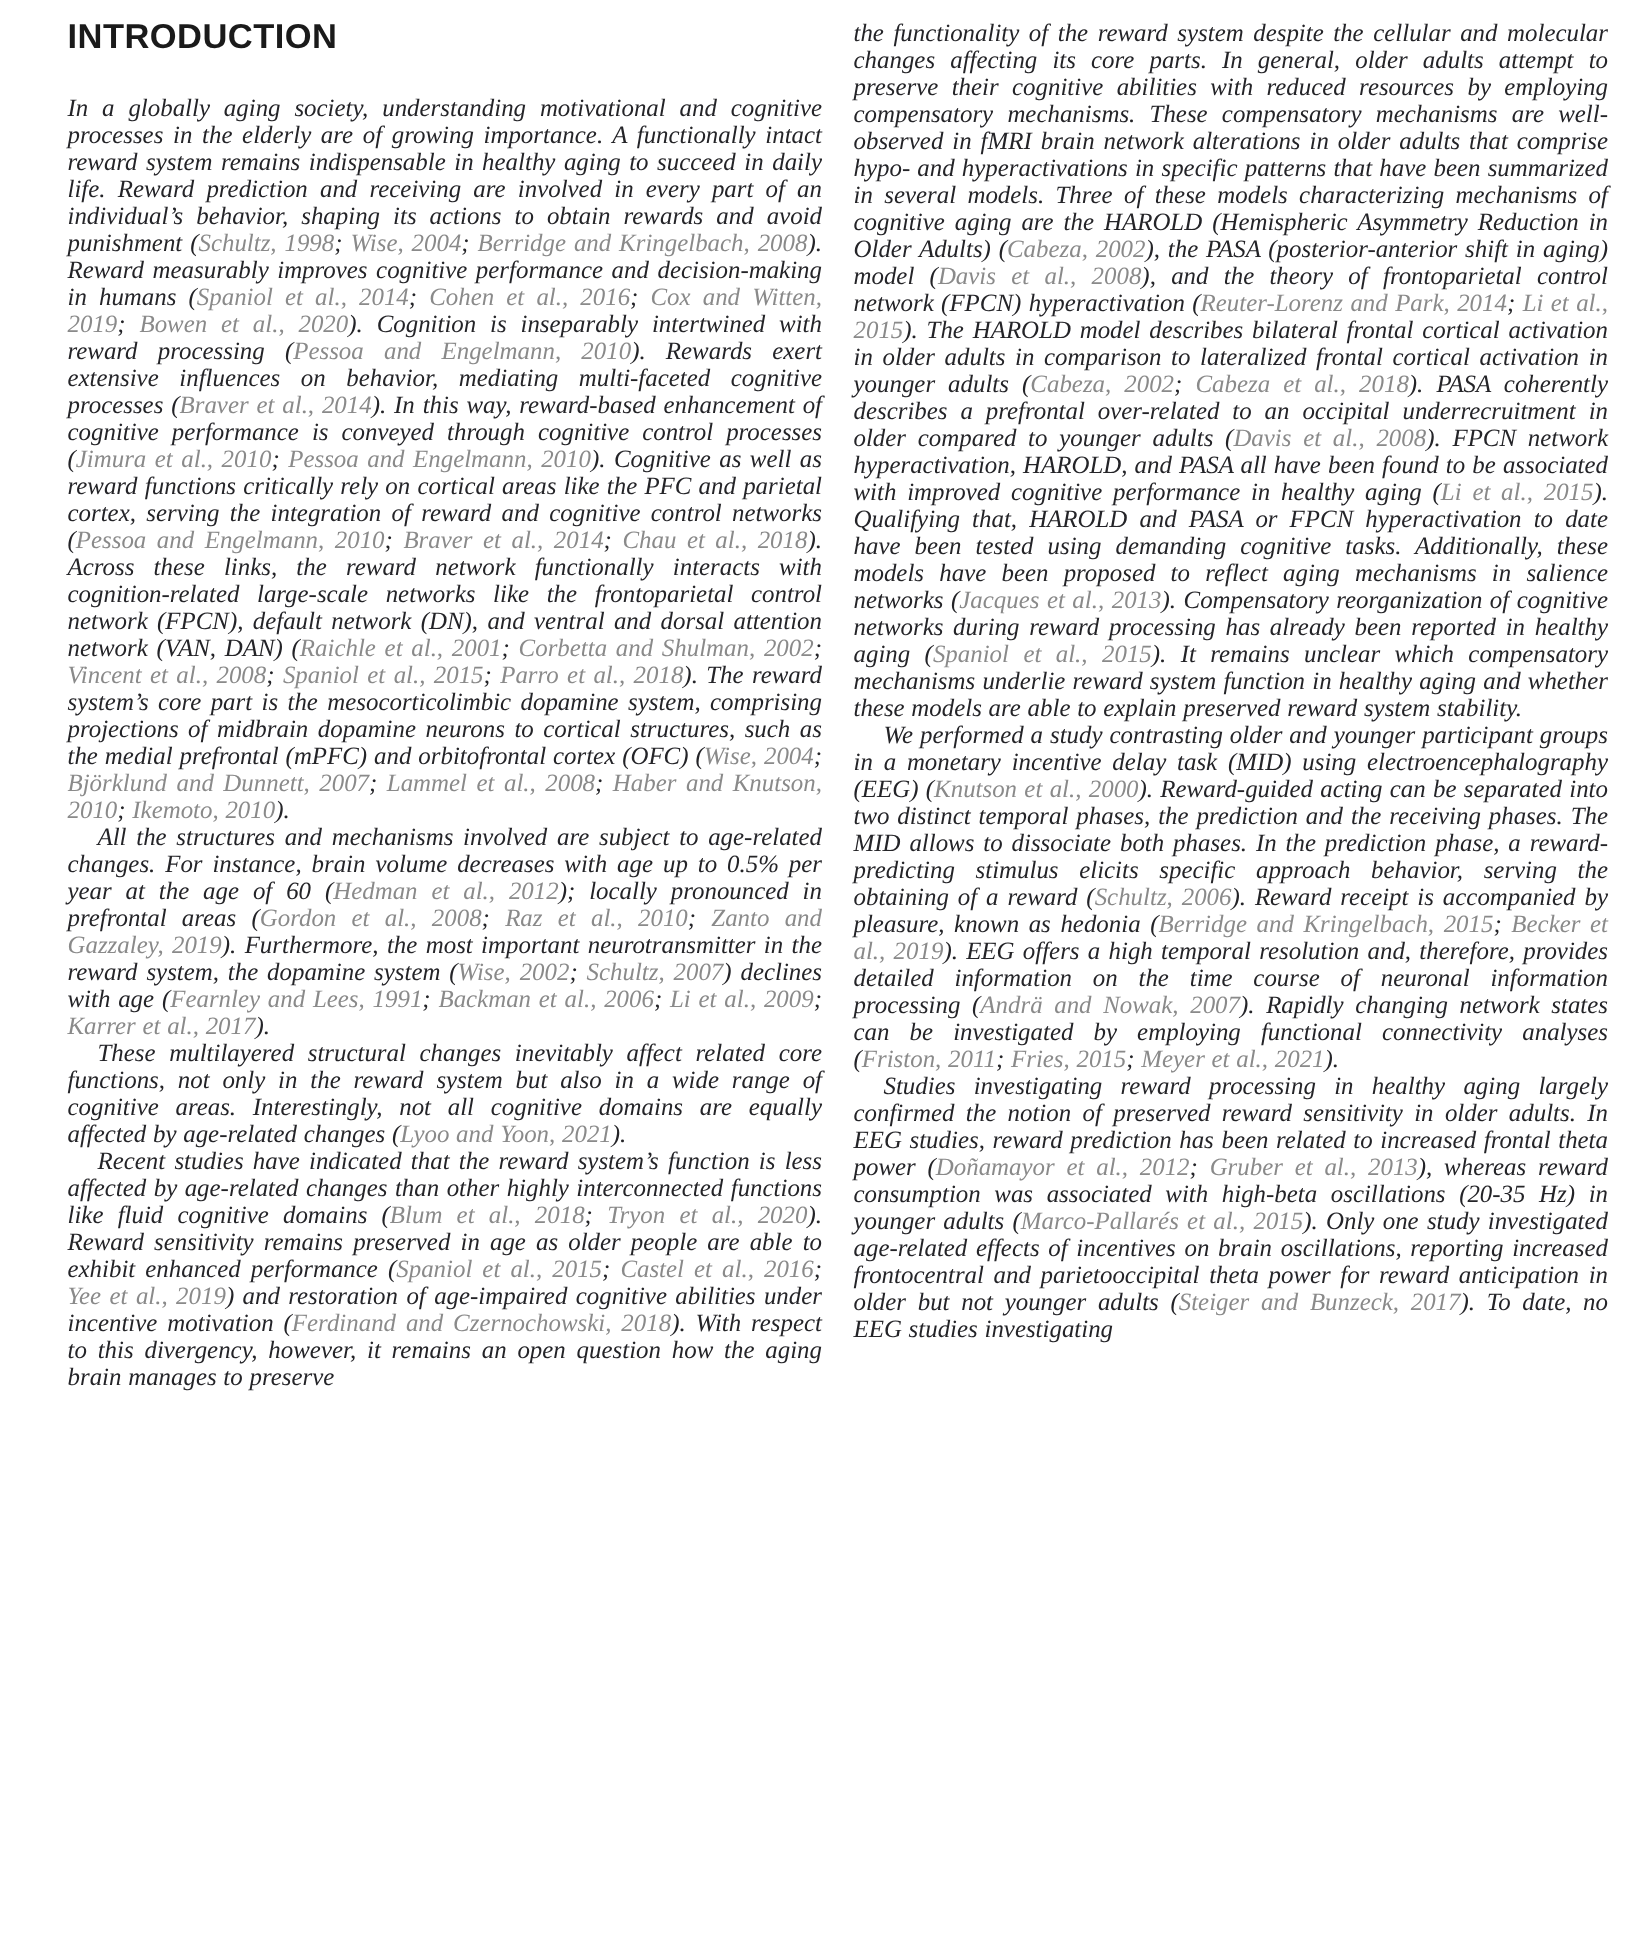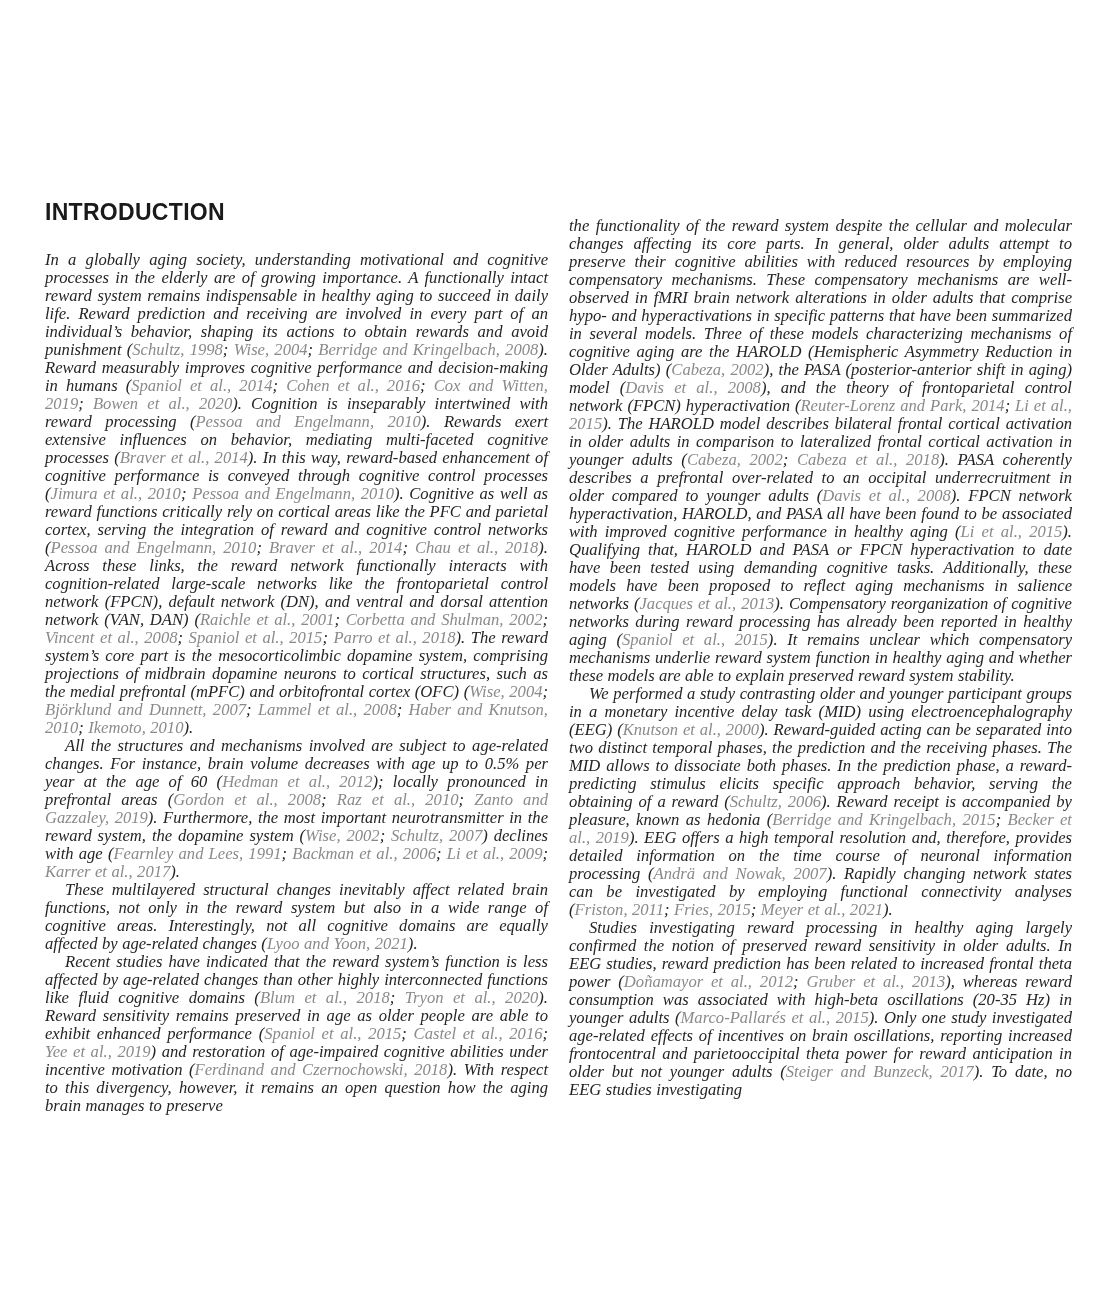--- a/index.html
+++ b/index.html
@@ -10,21 +10,20 @@
     height: 1303px;
     overflow: hidden;
   }
   .page {
     box-sizing: border-box;
     display: flex;
     gap: 21px;
     padding: 8px 28px 0 45px;
     height: 100%;
     background: var(--page-bg, #ffffff);
-    align-items: center;
   }
   .col {
     flex: 1 1 0;
     min-width: 0;
   }
   .col-right {
     padding-top: 5px;
   }
   .section-heading {
     font-family: "Liberation Sans", sans-serif;
@@ -53,21 +52,21 @@
 </style>
 </head>
 <body>
 
 <div class="page">
   <div class="col">
     <h1 class="section-heading">INTRODUCTION</h1>
     <div class="col-text">
         <p class="para"><span>In a globally aging society, understanding motivational and cognitive processes in the elderly are of growing importance. A functionally intact reward system remains indispensable in healthy aging to succeed in daily life. Reward prediction and receiving are involved in every part of an individual’s behavior, shaping its actions to obtain rewards and avoid punishment (</span><span class="cite">Schultz, 1998</span><span>; </span><span class="cite">Wise, 2004</span><span>; </span><span class="cite">Berridge and Kringelbach, 2008</span><span>). Reward measurably improves cognitive performance and decision-making in humans (</span><span class="cite">Spaniol et al., 2014</span><span>; </span><span class="cite">Cohen et al., 2016</span><span>; </span><span class="cite">Cox and Witten, 2019</span><span>; </span><span class="cite">Bowen et al., 2020</span><span>). Cognition is inseparably intertwined with reward processing (</span><span class="cite">Pessoa and Engelmann, 2010</span><span>). Rewards exert extensive influences on behavior, mediating multi-faceted cognitive processes (</span><span class="cite">Braver et al., 2014</span><span>). In this way, reward-based enhancement of cognitive performance is conveyed through cognitive control processes (</span><span class="cite">Jimura et al., 2010</span><span>; </span><span class="cite">Pessoa and Engelmann, 2010</span><span>). Cognitive as well as reward functions critically rely on cortical areas like the PFC and parietal cortex, serving the integration of reward and cognitive control networks (</span><span class="cite">Pessoa and Engelmann, 2010</span><span>; </span><span class="cite">Braver et al., 2014</span><span>; </span><span class="cite">Chau et al., 2018</span><span>). Across these links, the reward network functionally interacts with cognition-related large-scale networks like the frontoparietal control network (FPCN), default network (DN), and ventral and dorsal attention network (VAN, DAN) (</span><span class="cite">Raichle et al., 2001</span><span>; </span><span class="cite">Corbetta and Shulman, 2002</span><span>; </span><span class="cite">Vincent et al., 2008</span><span>; </span><span class="cite">Spaniol et al., 2015</span><span>; </span><span class="cite">Parro et al., 2018</span><span>). The reward system’s core part is the mesocorticolimbic dopamine system, comprising projections of midbrain dopamine neurons to cortical structures, such as the medial prefrontal (mPFC) and orbitofrontal cortex (OFC) (</span><span class="cite">Wise, 2004</span><span>; </span><span class="cite">Björklund and Dunnett, 2007</span><span>; </span><span class="cite">Lammel et al., 2008</span><span>; </span><span class="cite">Haber and Knutson, 2010</span><span>; </span><span class="cite">Ikemoto, 2010</span><span>).</span></p>
         <p class="para indent"><span>All the structures and mechanisms involved are subject to age-related changes. For instance, brain volume decreases with age up to 0.5% per year at the age of 60 (</span><span class="cite">Hedman et al., 2012</span><span>); locally pronounced in prefrontal areas (</span><span class="cite">Gordon et al., 2008</span><span>; </span><span class="cite">Raz et al., 2010</span><span>; </span><span class="cite">Zanto and Gazzaley, 2019</span><span>). Furthermore, the most important neurotransmitter in the reward system, the dopamine system (</span><span class="cite">Wise, 2002</span><span>; </span><span class="cite">Schultz, 2007</span><span>) declines with age (</span><span class="cite">Fearnley and Lees, 1991</span><span>; </span><span class="cite">Backman et al., 2006</span><span>; </span><span class="cite">Li et al., 2009</span><span>; </span><span class="cite">Karrer et al., 2017</span><span>).</span></p>
-        <p class="para indent"><span>These multilayered structural changes inevitably affect related brain functions, not only in the reward system but also in a wide range of cognitive areas. Interestingly, not all cognitive domains are equally affected by age-related changes (</span><span class="cite">Lyoo and Yoon, 2021</span><span>).</span></p>
+        <p class="para indent"><span>These multilayered structural changes inevitably affect related core functions, not only in the reward system but also in a wide range of cognitive areas. Interestingly, not all cognitive domains are equally affected by age-related changes (</span><span class="cite">Lyoo and Yoon, 2021</span><span>).</span></p>
         <p class="para indent"><span>Recent studies have indicated that the reward system’s function is less affected by age-related changes than other highly interconnected functions like fluid cognitive domains (</span><span class="cite">Blum et al., 2018</span><span>; </span><span class="cite">Tryon et al., 2020</span><span>). Reward sensitivity remains preserved in age as older people are able to exhibit enhanced performance (</span><span class="cite">Spaniol et al., 2015</span><span>; </span><span class="cite">Castel et al., 2016</span><span>; </span><span class="cite">Yee et al., 2019</span><span>) and restoration of age-impaired cognitive abilities under incentive motivation (</span><span class="cite">Ferdinand and Czernochowski, 2018</span><span>). With respect to this divergency, however, it remains an open question how the aging brain manages to preserve</span></p>
       </div>
   </div>
   <div class="col col-right">
     <div class="col-text">
         <p class="para"><span>the functionality of the reward system despite the cellular and molecular changes affecting its core parts. In general, older adults attempt to preserve their cognitive abilities with reduced resources by employing compensatory mechanisms. These compensatory mechanisms are well-observed in fMRI brain network alterations in older adults that comprise hypo- and hyperactivations in specific patterns that have been summarized in several models. Three of these models characterizing mechanisms of cognitive aging are the HAROLD (Hemispheric Asymmetry Reduction in Older Adults) (</span><span class="cite">Cabeza, 2002</span><span>), the PASA (posterior-anterior shift in aging) model (</span><span class="cite">Davis et al., 2008</span><span>), and the theory of frontoparietal control network (FPCN) hyperactivation (</span><span class="cite">Reuter-Lorenz and Park, 2014</span><span>; </span><span class="cite">Li et al., 2015</span><span>). The HAROLD model describes bilateral frontal cortical activation in older adults in comparison to lateralized frontal cortical activation in younger adults (</span><span class="cite">Cabeza, 2002</span><span>; </span><span class="cite">Cabeza et al., 2018</span><span>). PASA coherently describes a prefrontal over-related to an occipital underrecruitment in older compared to younger adults (</span><span class="cite">Davis et al., 2008</span><span>). FPCN network hyperactivation, HAROLD, and PASA all have been found to be associated with improved cognitive performance in healthy aging (</span><span class="cite">Li et al., 2015</span><span>). Qualifying that, HAROLD and PASA or FPCN hyperactivation to date have been tested using demanding cognitive tasks. Additionally, these models have been proposed to reflect aging mechanisms in salience networks (</span><span class="cite">Jacques et al., 2013</span><span>). Compensatory reorganization of cognitive networks during reward processing has already been reported in healthy aging (</span><span class="cite">Spaniol et al., 2015</span><span>). It remains unclear which compensatory mechanisms underlie reward system function in healthy aging and whether these models are able to explain preserved reward system stability.</span></p>
         <p class="para indent"><span>We performed a study contrasting older and younger participant groups in a monetary incentive delay task (MID) using electroencephalography (EEG) (</span><span class="cite">Knutson et al., 2000</span><span>). Reward-guided acting can be separated into two distinct temporal phases, the prediction and the receiving phases. The MID allows to dissociate both phases. In the prediction phase, a reward-predicting stimulus elicits specific approach behavior, serving the obtaining of a reward (</span><span class="cite">Schultz, 2006</span><span>). Reward receipt is accompanied by pleasure, known as hedonia (</span><span class="cite">Berridge and Kringelbach, 2015</span><span>; </span><span class="cite">Becker et al., 2019</span><span>). EEG offers a high temporal resolution and, therefore, provides detailed information on the time course of neuronal information processing (</span><span class="cite">Andrä and Nowak, 2007</span><span>). Rapidly changing network states can be investigated by employing functional connectivity analyses (</span><span class="cite">Friston, 2011</span><span>; </span><span class="cite">Fries, 2015</span><span>; </span><span class="cite">Meyer et al., 2021</span><span>).</span></p>
         <p class="para indent"><span>Studies investigating reward processing in healthy aging largely confirmed the notion of preserved reward sensitivity in older adults. In EEG studies, reward prediction has been related to increased frontal theta power (</span><span class="cite">Doñamayor et al., 2012</span><span>; </span><span class="cite">Gruber et al., 2013</span><span>), whereas reward consumption was associated with high-beta oscillations (20-35 Hz) in younger adults (</span><span class="cite">Marco-Pallarés et al., 2015</span><span>). Only one study investigated age-related effects of incentives on brain oscillations, reporting increased frontocentral and parietooccipital theta power for reward anticipation in older but not younger adults (</span><span class="cite">Steiger and Bunzeck, 2017</span><span>). To date, no EEG studies investigating</span></p>
       </div>
   </div>

